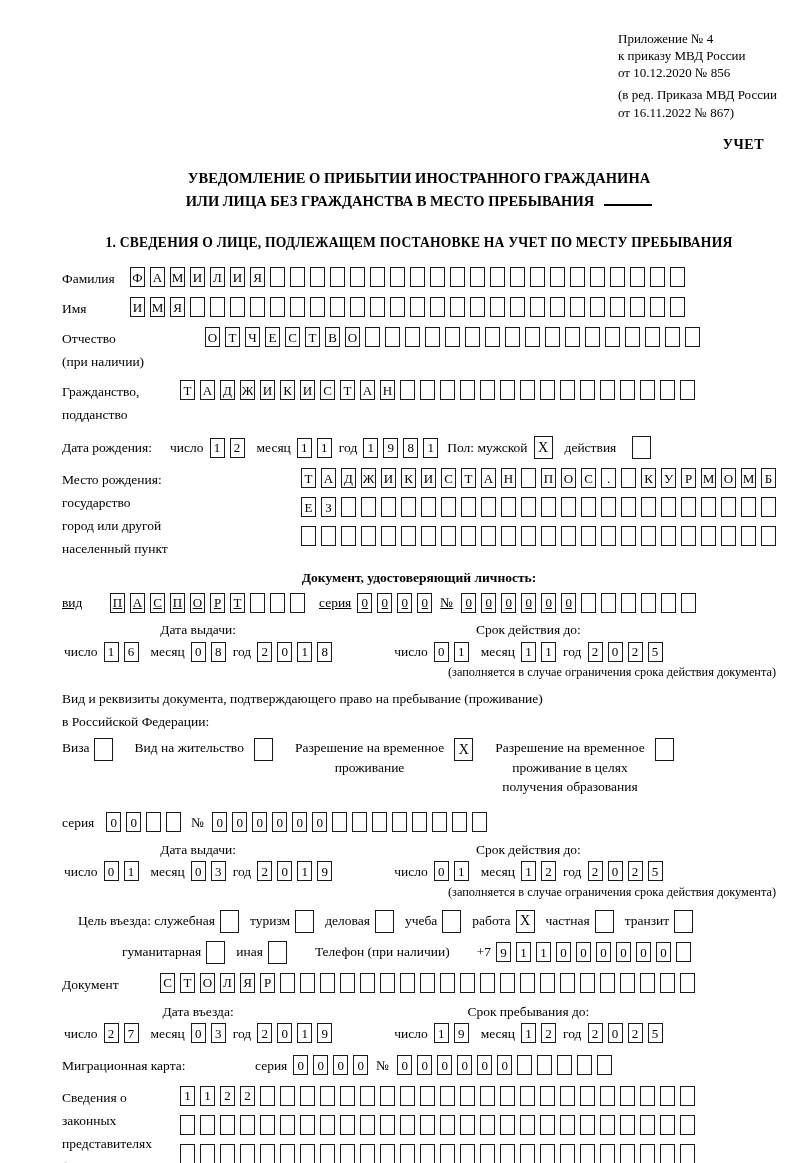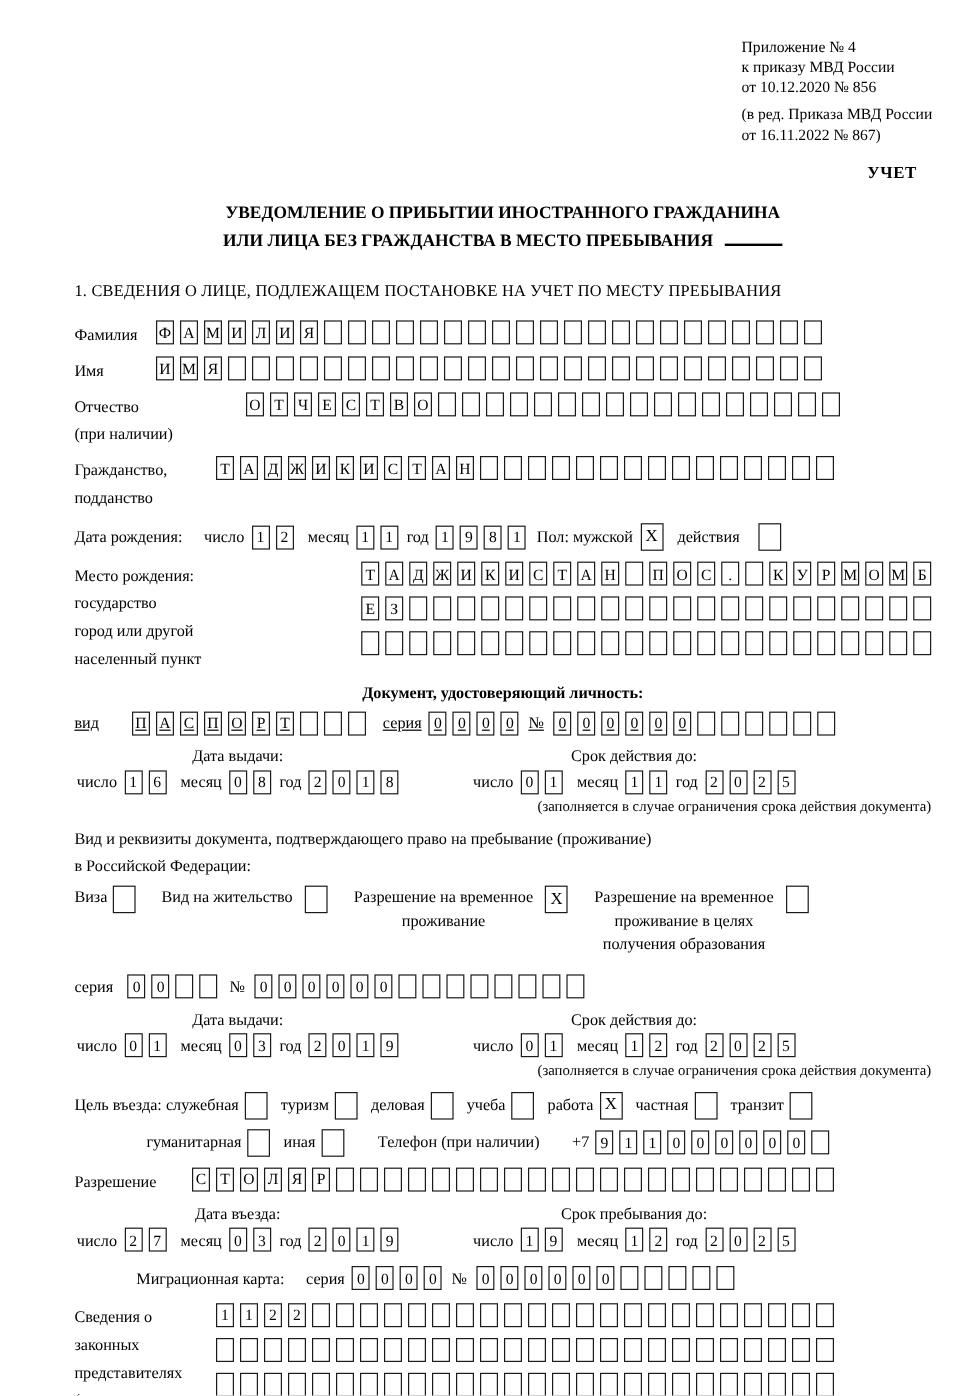--- a/index.html
+++ b/index.html
@@ -12,21 +12,21 @@
   .page { padding: 30px 24px 0 62px; }
 
   .hdr-note { margin-left: 556px; width: 185px; font-size: 13px; line-height: 1.32; }
   .hdr-note .gap { margin-top: 5px; }
 
   .forma { text-align: right; padding-right: 12px; font-weight: bold; font-size: 14px; margin-top: 16px; letter-spacing: 0.5px; }
 
   .title { text-align: center; font-weight: bold; font-size: 14.5px; line-height: 1.6; margin-top: 14px; }
   .title-blank { display: inline-block; width: 48px; border-bottom: 2px solid #000; height: 12px; margin-left: 10px; }
 
-  .section-head { margin-top: 22px; font-weight: normal; font-size: 13.6px; letter-spacing: 0.2px; }
+  .section-head { margin-top: 22px; font-weight: bold; font-size: 13.6px; letter-spacing: 0.2px; text-align: center; }
 
   .row { display: flex; align-items: flex-start; margin-top: 7px; }
   .row.center { align-items: center; }
   .lbl { font-size: 13.5px; line-height: 23px; white-space: pre-line; flex: 0 0 auto; }
   .w68 { width: 68px; } .w118 { width: 118px; } .w143 { width: 143px; } .w48 { width: 48px; } .w98 { width: 98px; } .w175 { width: 175px; }
 
   .boxes { display: flex; gap: 5px; flex: 0 0 auto; }
   .cbox {
     flex: 0 0 auto; width: 15px; height: 20px;
     border: 1.5px solid #1a1a1a; background: #fff;
@@ -58,21 +58,21 @@
 
   .opt-row { display: flex; align-items: flex-start; margin-top: 4px; }
   .opt { display: flex; align-items: flex-start; }
   .opt-label { font-size: 13.5px; line-height: 1.45; white-space: pre-line; text-align: center; }
   .opt .chk { margin-left: 10px; }
   .opt + .opt { margin-left: 22px; }
 
   .purpose-row { display: flex; align-items: center; margin-top: 10px; }
   .purpose-row .chk, .opt-row .chk { height: 23px; }
   .p-lbl { font-size: 13.5px; margin: 0 5px 0 11px; flex: 0 0 auto; }
-  .p-lbl.first { margin-left: 0; }
+  .p-lbl.first { margin-left: 16px; }
 </style>
 </head>
 <body>
 
 <div class="page">
 
   <div class="hdr-note">
     <div>Приложение № 4</div>
     <div>к приказу МВД России</div>
     <div>от 10.12.2020 № 856</div>
@@ -556,21 +556,21 @@
         <span class="cbox">0</span>
         <span class="cbox">0</span>
         <span class="cbox">0</span>
         <span class="cbox">0</span>
         <span class="cbox">0</span>
         <span class="cbox"></span>
       </div>
   </div>
 
   <div class="row" style="margin-top:9px;">
-    <div class="lbl w98">Разрешение</div>
+    <div class="lbl w98">Документ</div>
     <div class="boxes">
         <span class="cbox">С</span>
         <span class="cbox">Т</span>
         <span class="cbox">О</span>
         <span class="cbox">Л</span>
         <span class="cbox">Я</span>
         <span class="cbox">Р</span>
         <span class="cbox"></span>
         <span class="cbox"></span>
         <span class="cbox"></span>
@@ -635,21 +635,21 @@
         <div class="boxes">
             <span class="cbox">2</span>
             <span class="cbox">0</span>
             <span class="cbox">2</span>
             <span class="cbox">5</span>
           </div>
       </div>
     </div>
   </div>
 
-  <div class="row center" style="margin-top:9px;text-align:right;">
+  <div class="row center" style="margin-top:9px;">
     <div class="lbl w175">Миграционная карта:</div>
     <span class="il" style="margin-left:18px;">серия</span>
     <div class="boxes">
         <span class="cbox">0</span>
         <span class="cbox">0</span>
         <span class="cbox">0</span>
         <span class="cbox">0</span>
       </div>
     <span class="il" style="margin-left:8px;margin-right:8px;">№</span>
     <div class="boxes">

